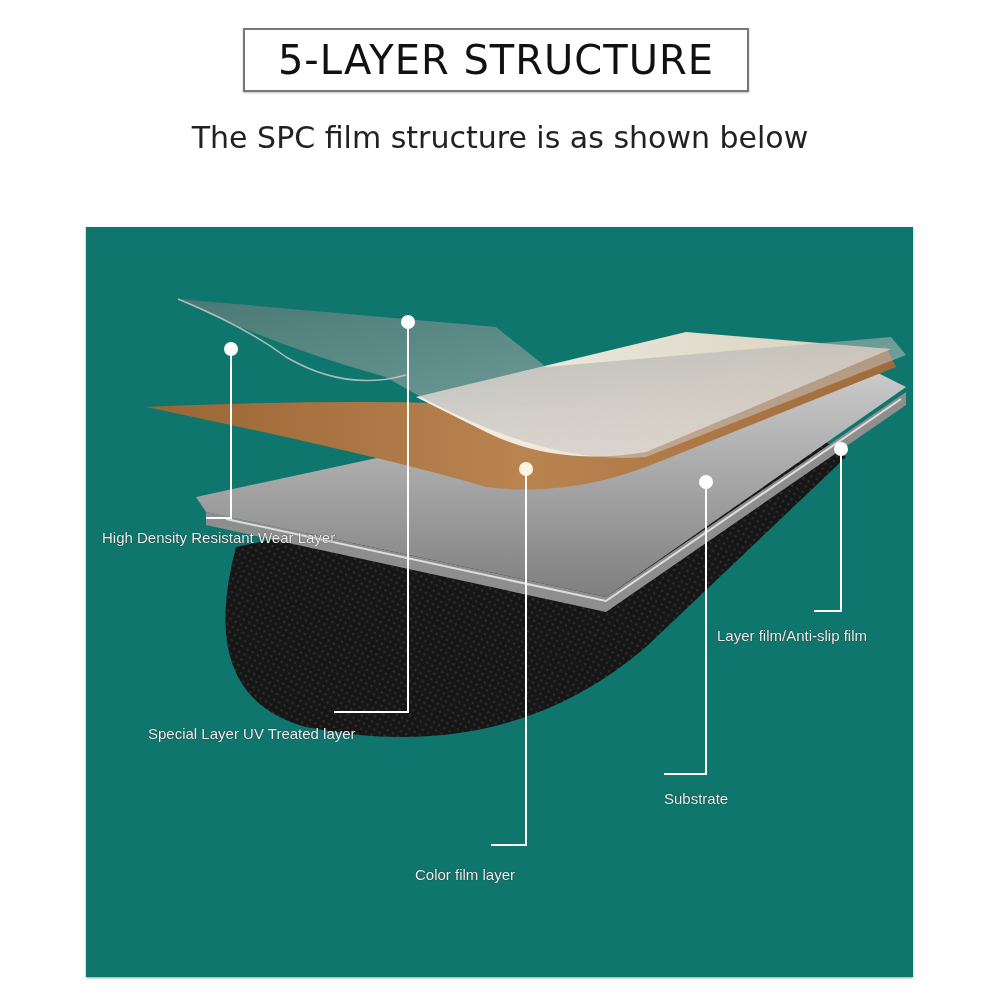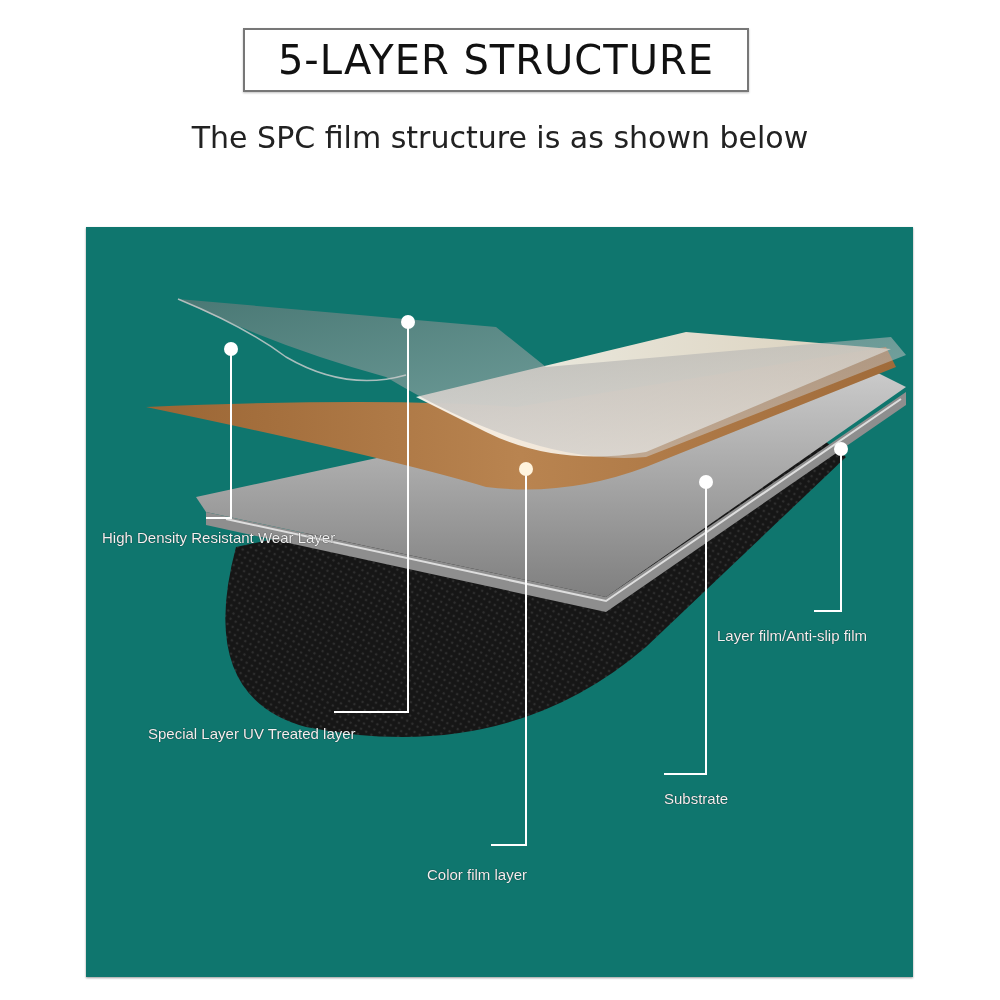--- a/index.html
+++ b/index.html
@@ -85,16 +85,16 @@
       <circle cx="145" cy="122" r="7"></circle>
       <circle cx="322" cy="95" r="7"></circle>
       <circle cx="440" cy="242" r="7" fill="#fff4de"></circle>
       <circle cx="620" cy="255" r="7"></circle>
       <circle cx="755" cy="222" r="7"></circle>
     </g>
   </svg>
 
   <div class="label" style="left:16px; top:302px;">High Density Resistant Wear Layer</div>
   <div class="label" style="left:62px; top:498px;">Special Layer UV Treated layer</div>
-  <div class="label" style="left:341px; top:639px;text-align:center;">Color film layer</div>
+  <div class="label" style="left:329px; top:639px;text-align:center;">Color film layer</div>
   <div class="label" style="left:542px; top:563px;margin-left:36px;">Substrate</div>
   <div class="label" style="left:631px; top:400px;">Layer film/Anti-slip film</div>
 </div>
 
 </body></html>

